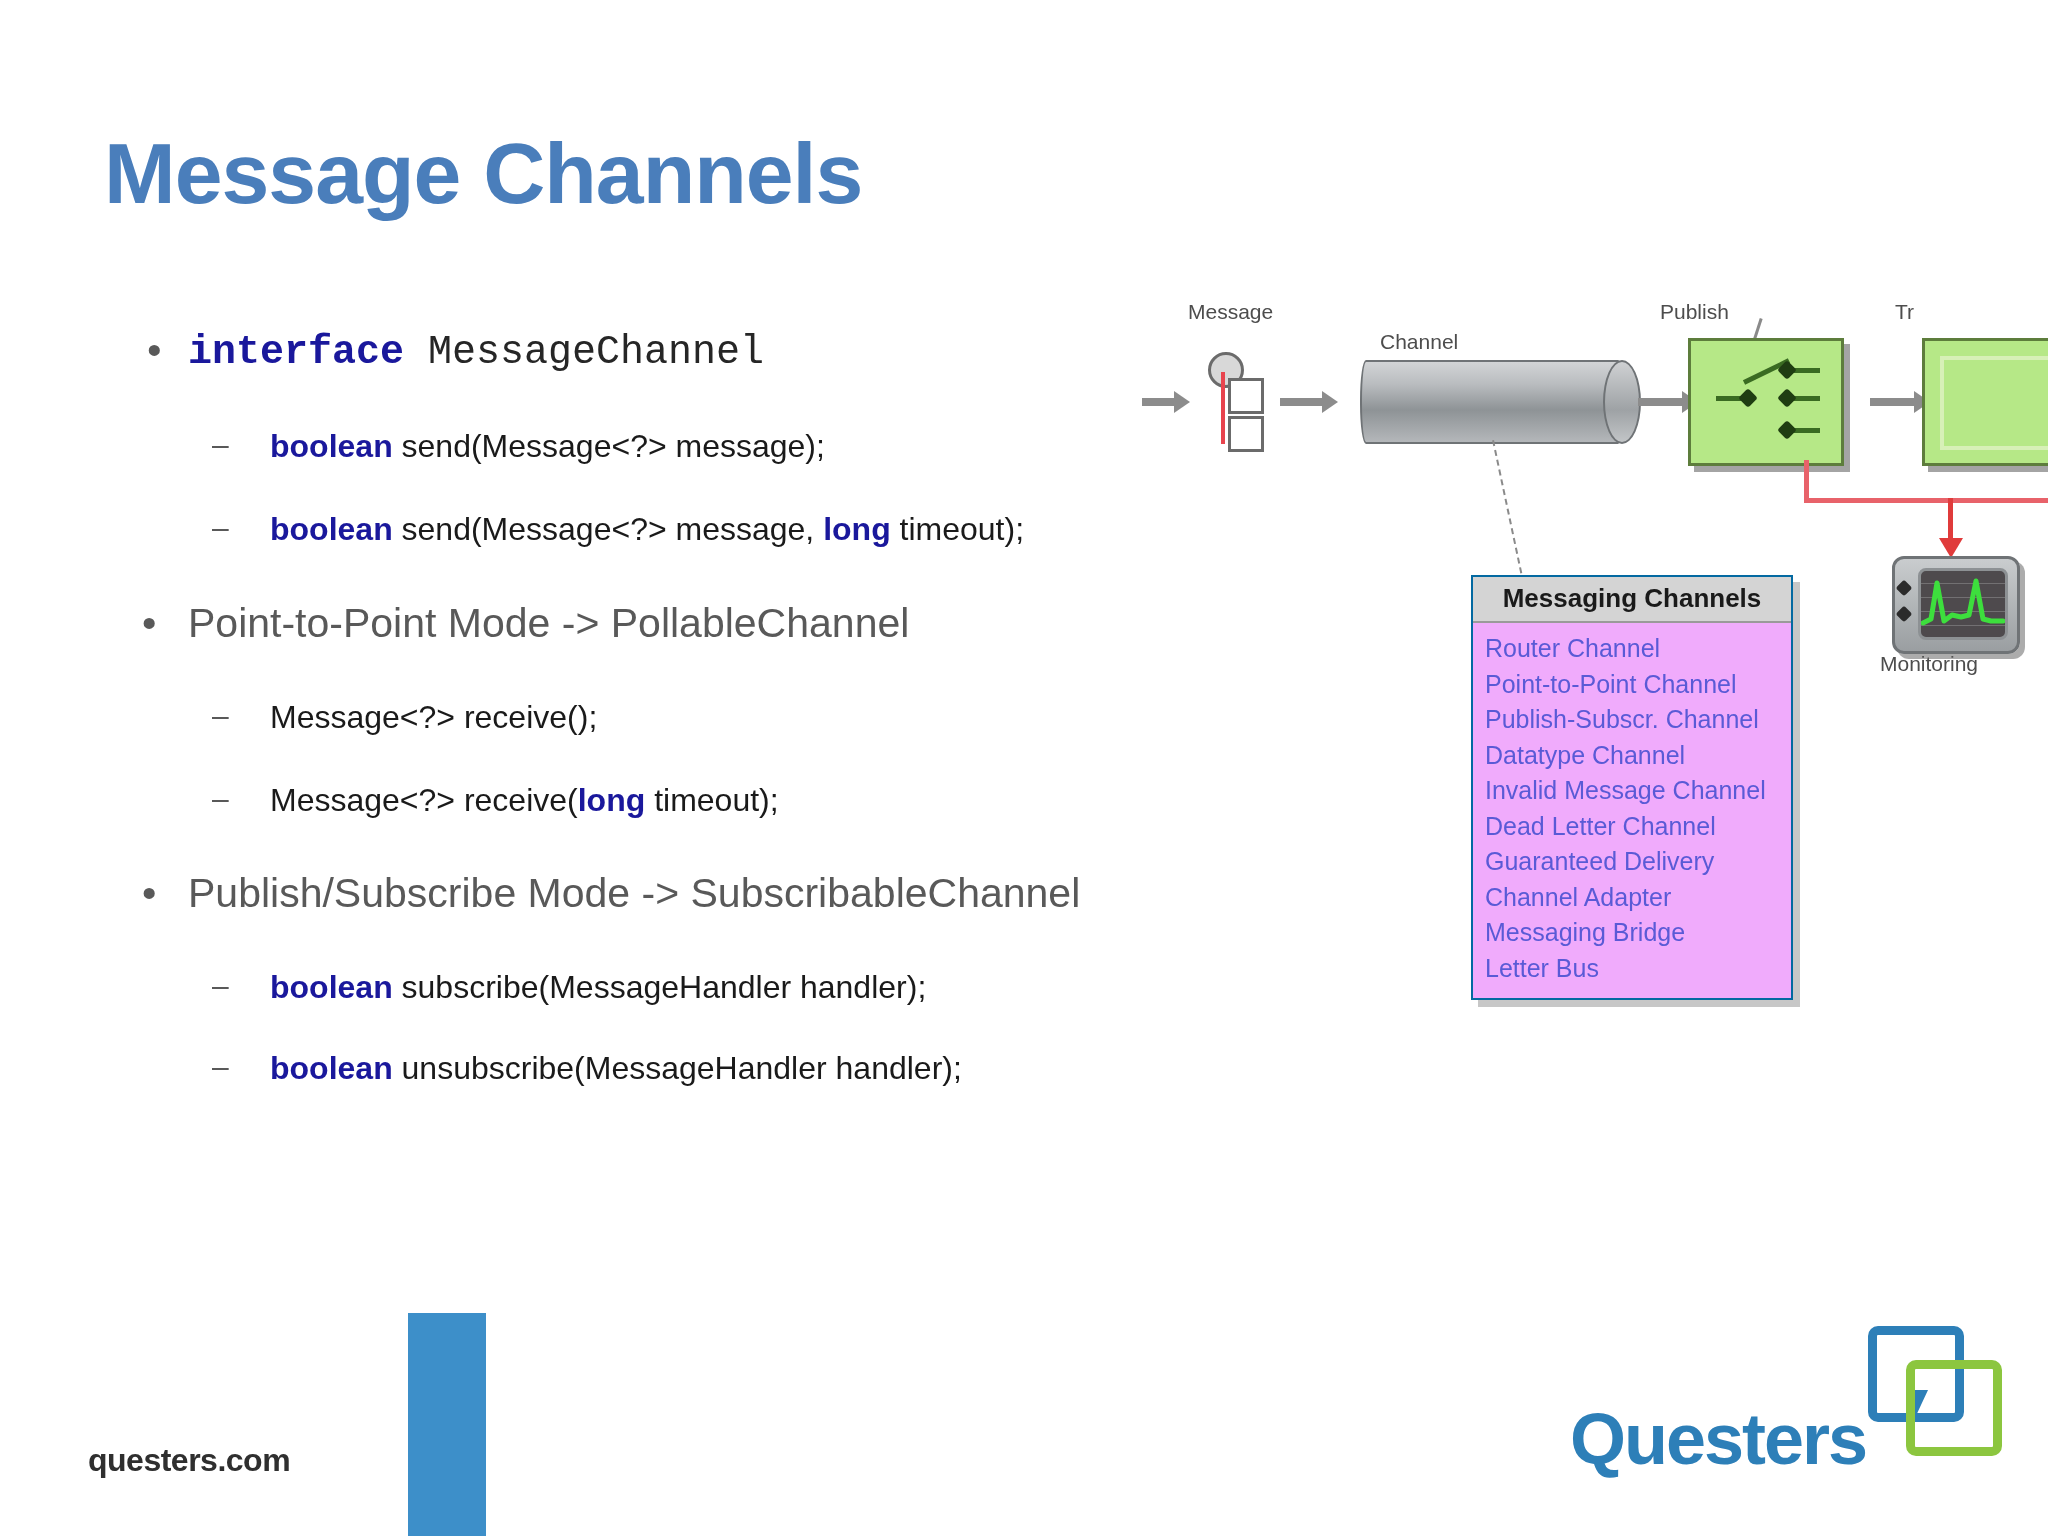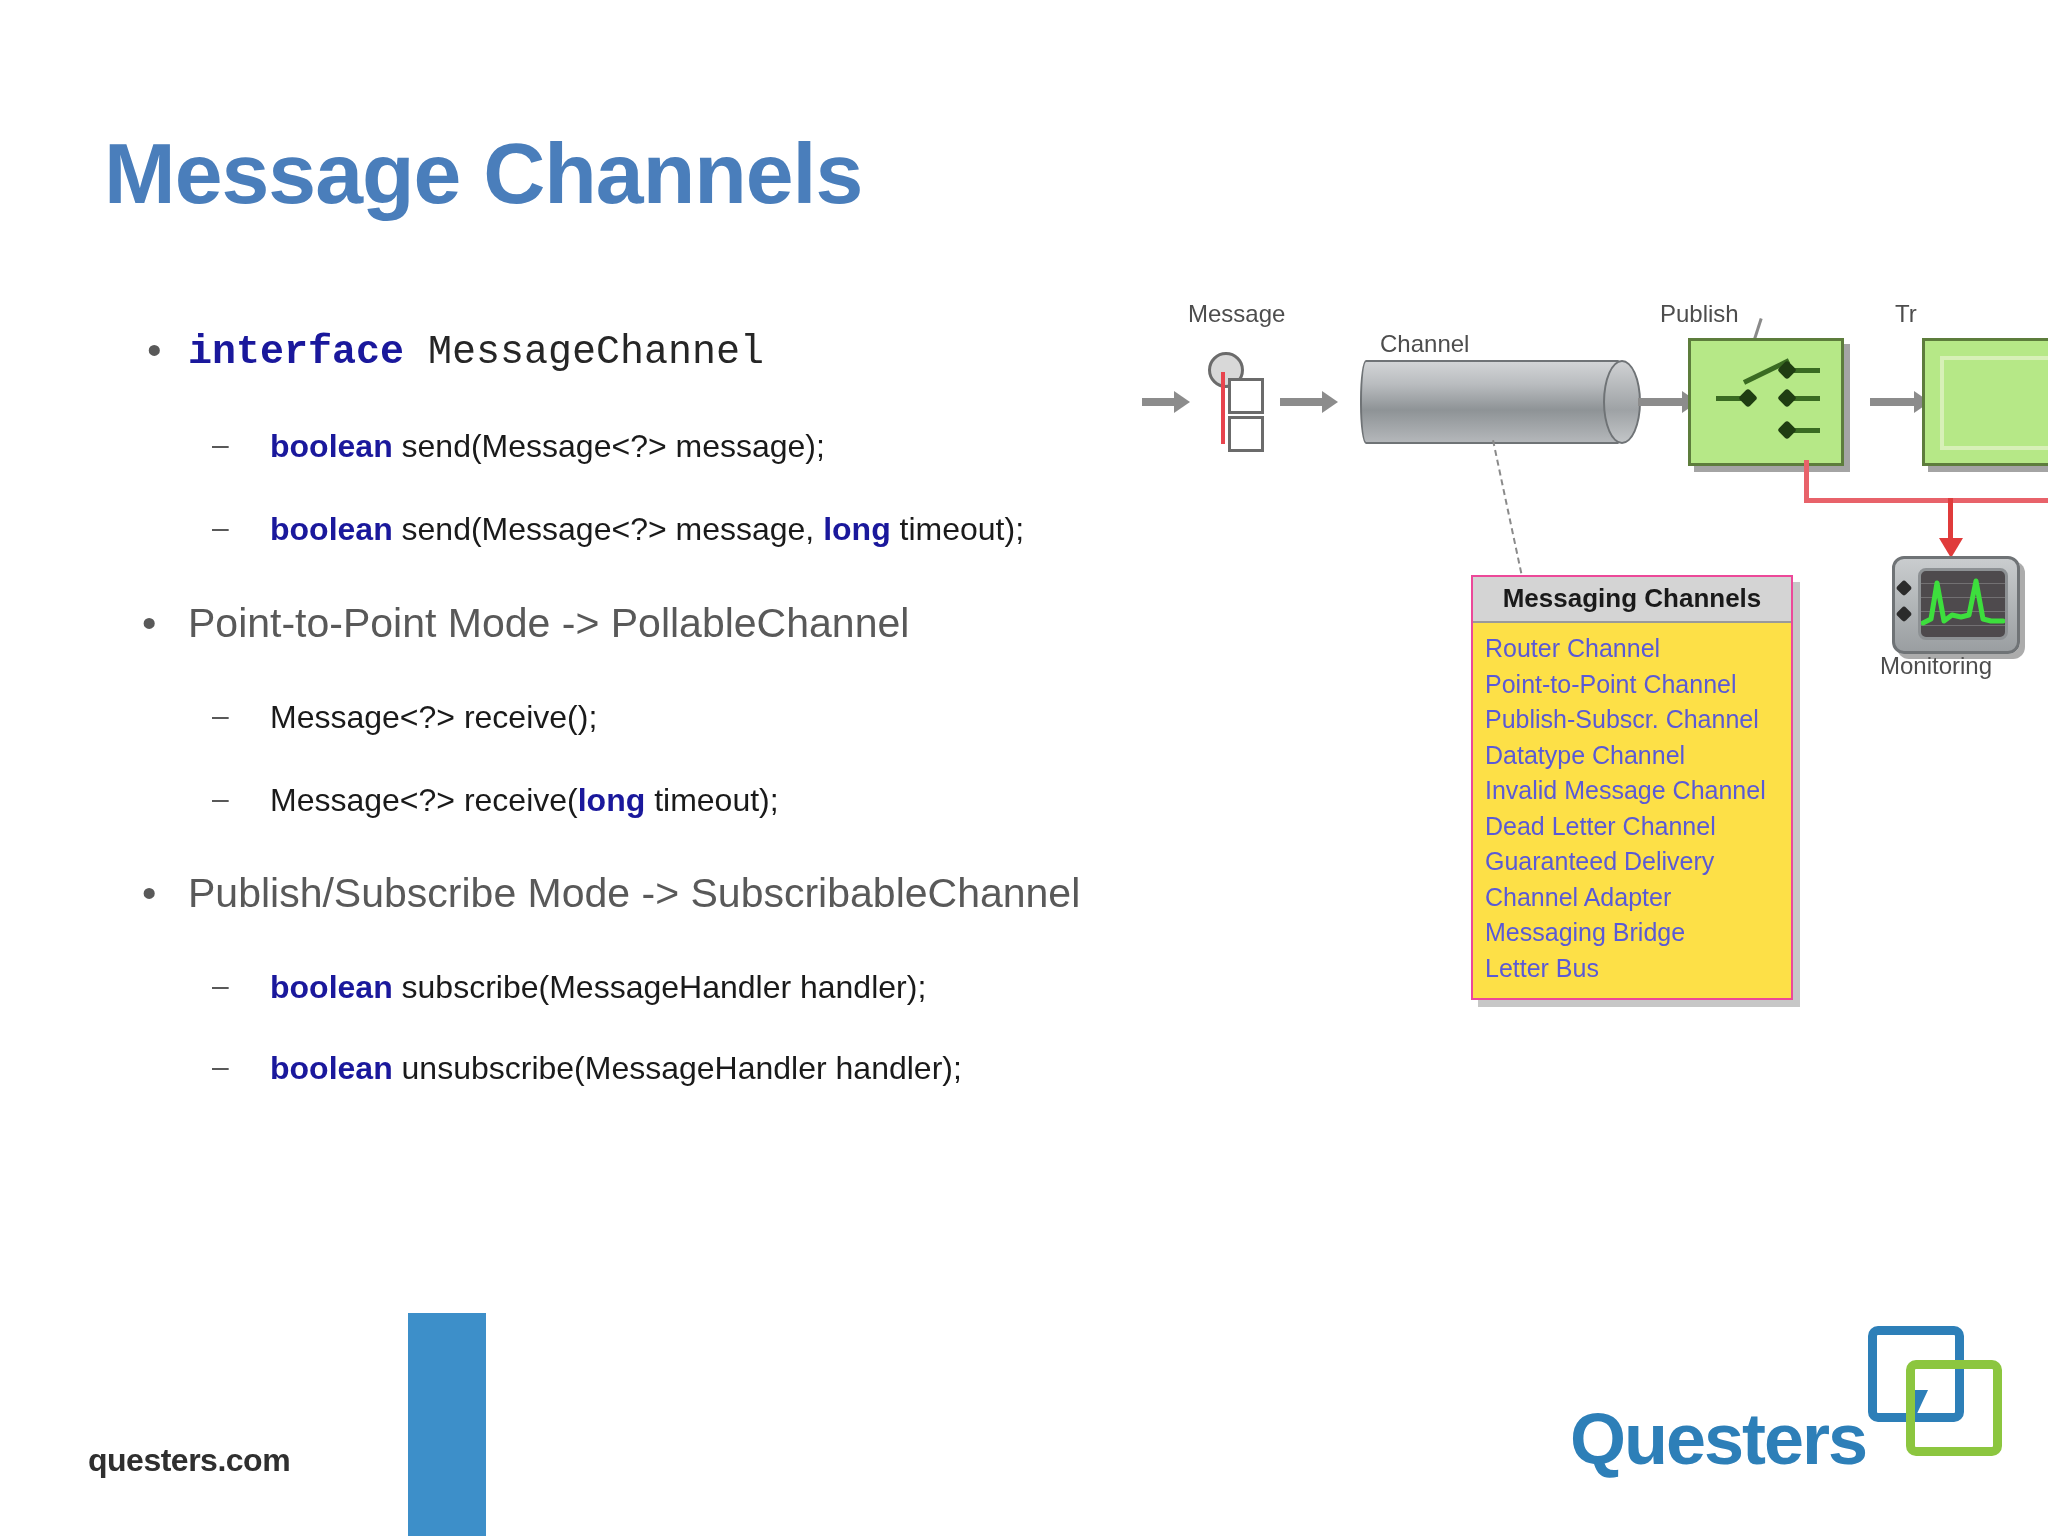--- a/index.html
+++ b/index.html
@@ -100,21 +100,21 @@
     position: absolute;
     left: 1140px;
     top: 300px;
     width: 908px;
     height: 460px;
   }
   .fig-label {
     position: absolute;
     font-family: "Liberation Sans", sans-serif;
     color: #4d4d4d;
-    font-size: 24px;
+    font-size: 21px;
     white-space: nowrap;
   }
   .lbl-message { left: 48px;  top: 0px; }
   .lbl-channel { left: 240px; top: 30px; }
   .lbl-router  { left: 520px; top: 0px; }
   .lbl-transl  { left: 755px; top: 0px; }
 
   
   .msg-circle {
     position: absolute;
@@ -285,22 +285,22 @@
   .md1 { left: 758px; top: 282px; }
   .md2 { left: 758px; top: 308px; }
   .lbl-monitoring { left: 740px; top: 352px; }
 
   
   .mc-box {
     position: absolute;
     left: 1471px;
     top: 575px;
     width: 318px;
-    background: #fde047;
-    border: 2px solid #ec4899;
+    background: #f0abfc;
+    border: 2px solid #0369a1;
     box-shadow: 7px 7px 0 rgba(130,130,130,0.45);
   }
   .mc-header {
     background: #d4d4d4;
     border-bottom: 2px solid #9a9a9a;
     text-align: center;
     font-weight: bold;
     font-size: 26px;
     color: #1a1a1a;
     padding: 6px 0 7px 0;

